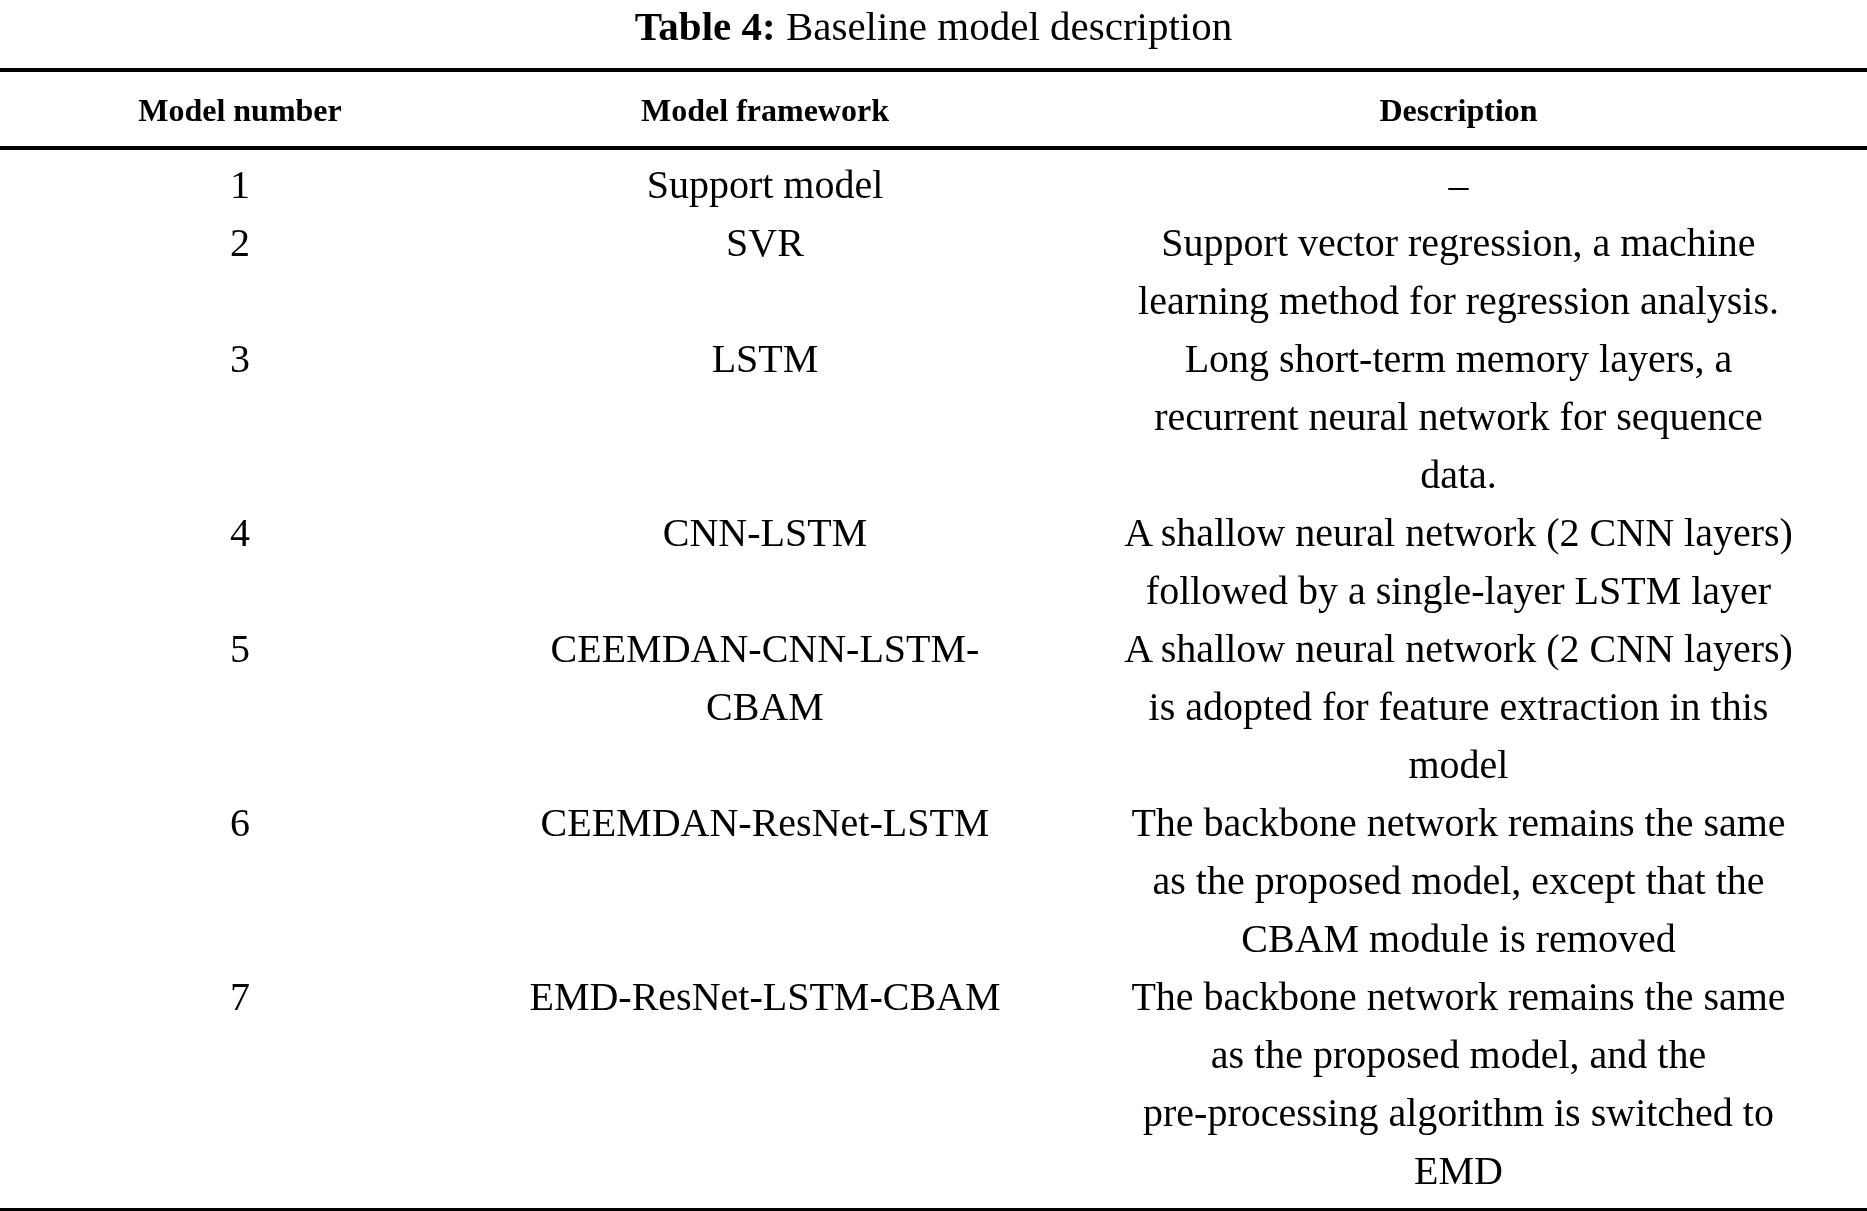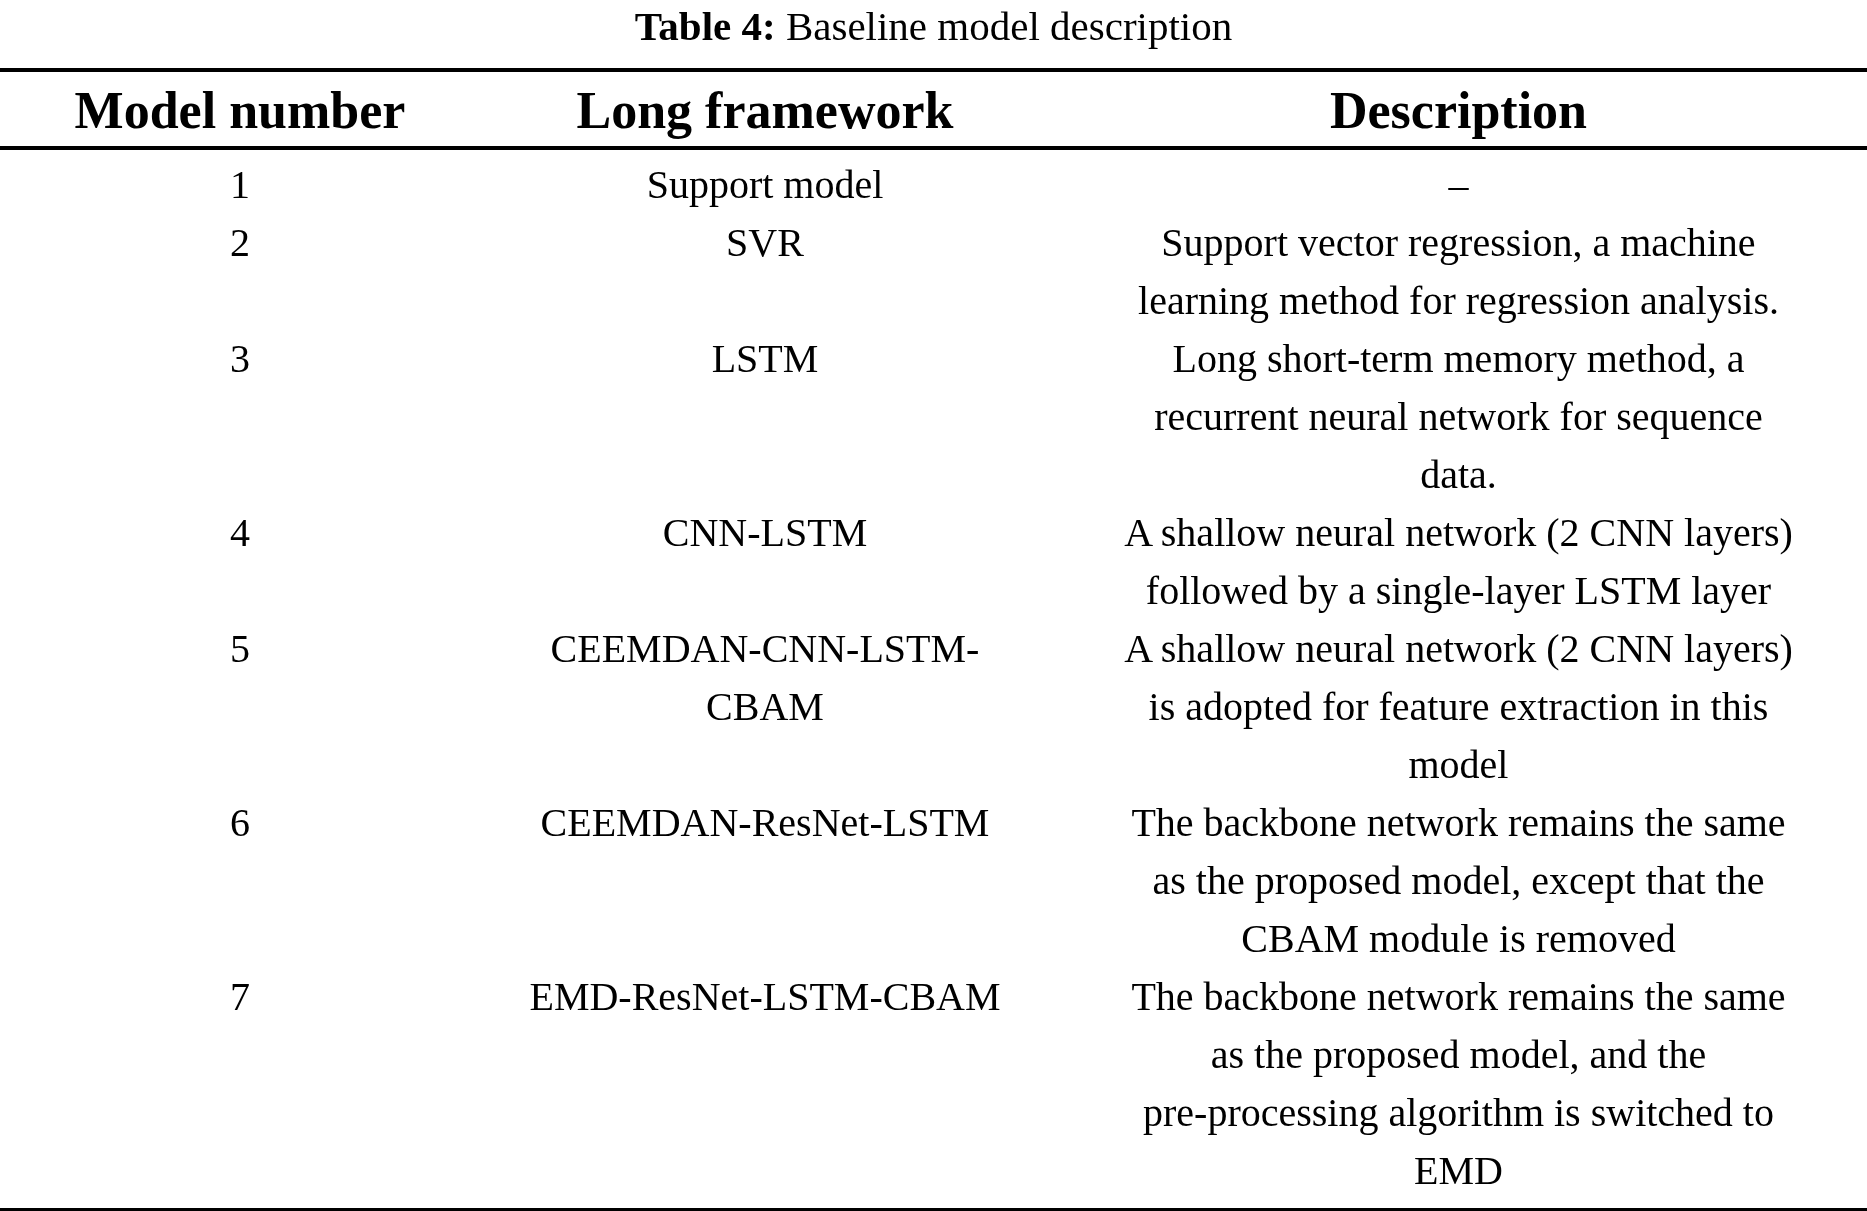--- a/index.html
+++ b/index.html
@@ -32,21 +32,21 @@
     border-top: 4px solid #000000;
     border-bottom: 6px solid #000000;
   }
   col.c-number    { width: 480px; }
   col.c-framework { width: 570px; }
   col.c-desc      { width: 817px; }
   thead tr {
     border-bottom: 4px solid #000000;
   }
   th {
-    font-size: 52px;
+    font-size: 32px;
     font-weight: bold;
     line-height: 57px;
     padding: 10px 0 7px 0;
     text-align: center;
     vertical-align: middle;
   }
   td {
     font-size: 40px;
     line-height: 58px;
     text-align: center;
@@ -71,40 +71,40 @@
 
 <table class="paper-table">
   <colgroup>
     <col class="c-number">
     <col class="c-framework">
     <col class="c-desc">
   </colgroup>
   <thead>
     <tr>
       <th>Model number</th>
-      <th>Long framework</th>
+      <th>Model framework</th>
       <th>Description</th>
     </tr>
   </thead>
   <tbody>
     <tr>
       <td>1</td>
       <td>Support model</td>
       <td>–</td>
     </tr>
     <tr>
       <td>2</td>
       <td>SVR</td>
       <td>Support vector regression, a machine
 learning method for regression analysis.</td>
     </tr>
     <tr>
       <td>3</td>
       <td>LSTM</td>
-      <td>Long short-term memory method, a
+      <td>Long short-term memory layers, a
 recurrent neural network for sequence
 data.</td>
     </tr>
     <tr>
       <td>4</td>
       <td>CNN-LSTM</td>
       <td>A shallow neural network (2 CNN layers)
 followed by a single-layer LSTM layer</td>
     </tr>
     <tr>

